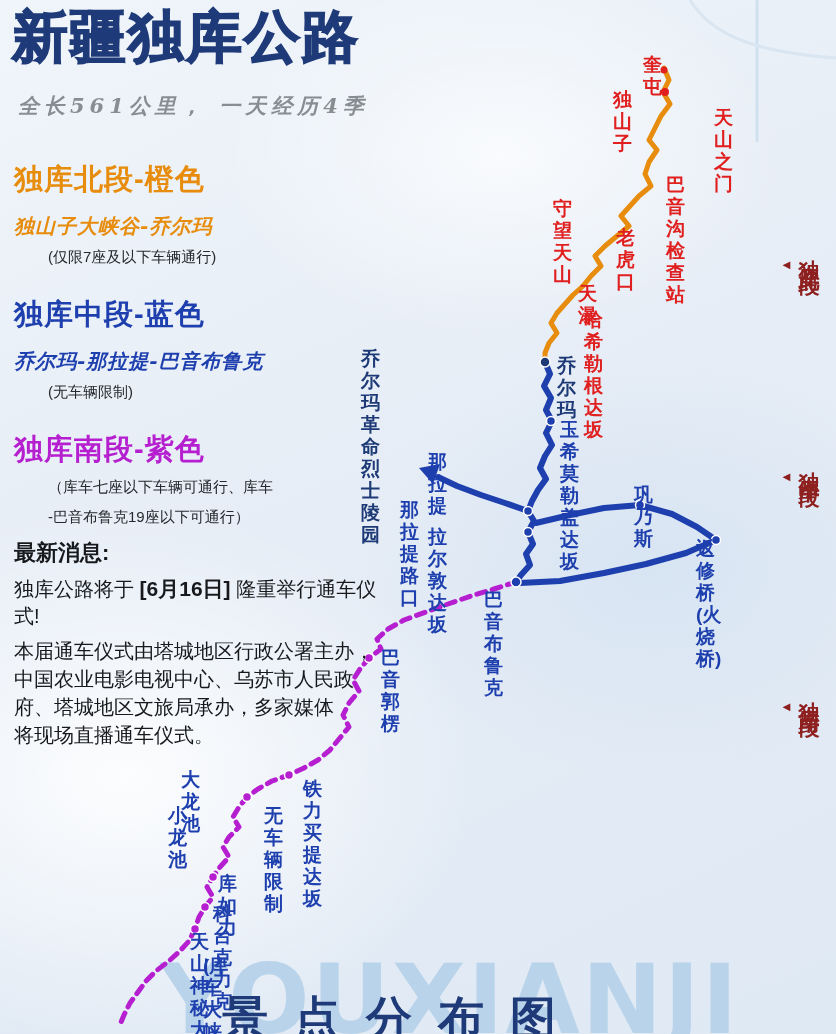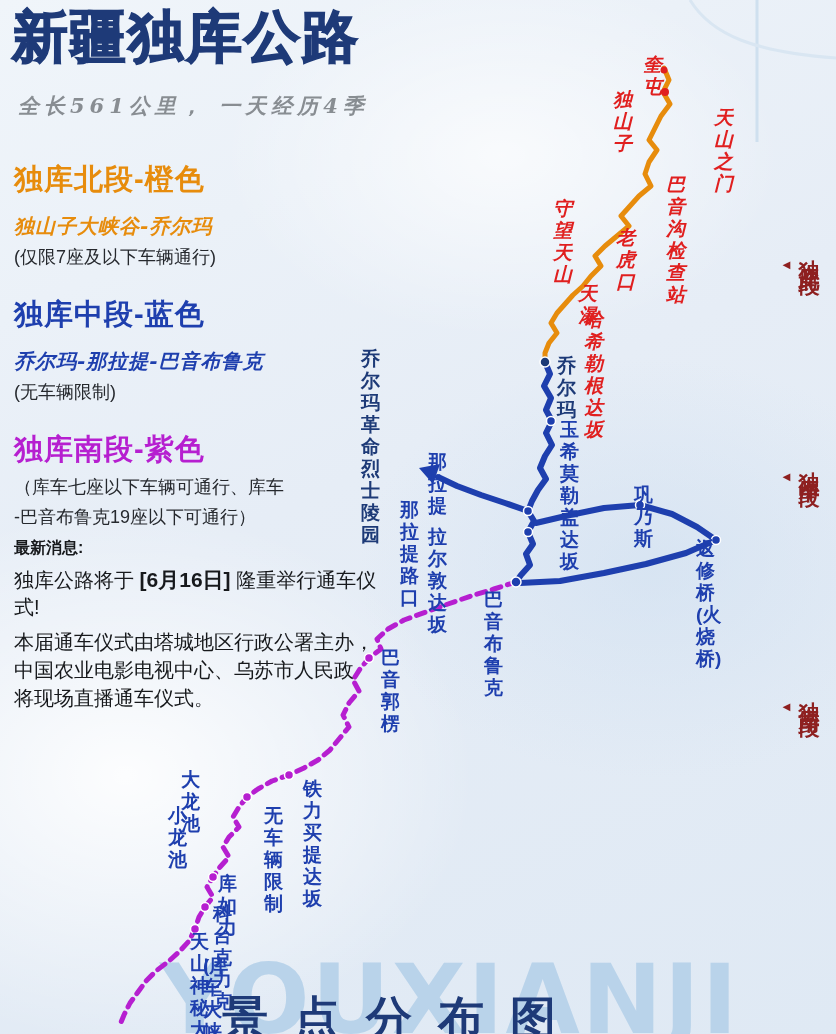--- a/index.html
+++ b/index.html
@@ -19,29 +19,29 @@
     font-size:56px;font-weight:900;letter-spacing:2px;color:#1e3a78;
     -webkit-text-stroke:1.5px #1e3a78;}
   .subtitle{position:absolute;left:18px;top:92px;z-index:3;
     font-family:"DejaVu Serif",serif;font-style:italic;font-weight:bold;
     font-size:21px;letter-spacing:5px;color:#888d92;}
   .legend{position:absolute;left:14px;top:160px;z-index:3;}
   .legend-item{margin-bottom:25px;}
   .legend-heading{font-size:29px;font-weight:900;letter-spacing:1px;}
   .legend-route{font-family:"DejaVu Serif",serif;font-style:italic;font-weight:bold;
     font-size:20px;margin-top:13px;letter-spacing:1px;}
-  .legend-note{font-size:18px;color:#26292e;margin-top:4px;line-height:26px;}
+  .legend-note{font-size:15px;color:#26292e;margin-top:4px;line-height:26px;margin-left:34px;}
   .news{position:absolute;left:14px;top:538px;width:376px;z-index:3;color:#17191c;}
-  .news-heading{font-size:16px;font-weight:900;margin-bottom:7px;}
+  .news-heading{font-size:22px;font-weight:900;margin-bottom:7px;}
   .news-line1{font-size:20px;margin-bottom:7px;}
   .news-line1 b{font-size:21px;}
   .news-line{font-size:20px;line-height:28px;}
   .map-labels{position:absolute;left:0;top:0;z-index:3;}
   .map-label{position:absolute;font-size:19px;font-weight:bold;white-space:pre-line;line-height:22px;}
-  .map-label.red{color:#e01f1f;font-style:italic;}
+  .map-label.red{color:#e01f1f;}
   .map-label.navy{color:#1d3a77;}
   .map-label.blue{color:#1e3fae;}
   .side-markers{position:absolute;left:0;top:0;z-index:3;}
   .side-marker{position:absolute;display:flex;align-items:flex-start;}
   .side-arrow{color:#8e2020;font-size:13px;margin:14px 2px 0 0;}
   .side-label{writing-mode:vertical-rl;font-size:21px;font-weight:900;
     letter-spacing:5px;color:#8e2020;}
   .footer-title{position:absolute;left:222px;top:988px;z-index:3;
     font-size:46px;font-weight:900;letter-spacing:26px;color:#1e3a78;white-space:nowrap;}
 </style>
@@ -104,20 +104,21 @@
         <div class="legend-note">-巴音布鲁克19座以下可通行）</div>
       </div>
     </div>
 
   <div class="news">
     <div class="news-heading">最新消息:</div>
     <div class="news-line1"><span>独库公路将于 </span><b>[6月16日]</b><span> 隆重举行通车仪式!</span></div>
     <div>
         <div class="news-line">本届通车仪式由塔城地区行政公署主办，</div>
         <div class="news-line">中国农业电影电视中心、乌苏市人民政</div>
+        <div class="news-line">府、塔城地区文旅局承办，多家媒体</div>
         <div class="news-line">将现场直播通车仪式。</div>
       </div>
   </div>
 
   <div class="map-labels">
       <div class="map-label red" style="left: 643px; top: 54px;">奎屯</div>
       <div class="map-label red" style="left: 613px; top: 89px;">独山子</div>
       <div class="map-label red" style="left: 714px; top: 107px;">天山之门</div>
       <div class="map-label red" style="left: 666px; top: 174px;">巴音沟检查站</div>
       <div class="map-label red" style="left: 553px; top: 198px;">守望天山</div>

